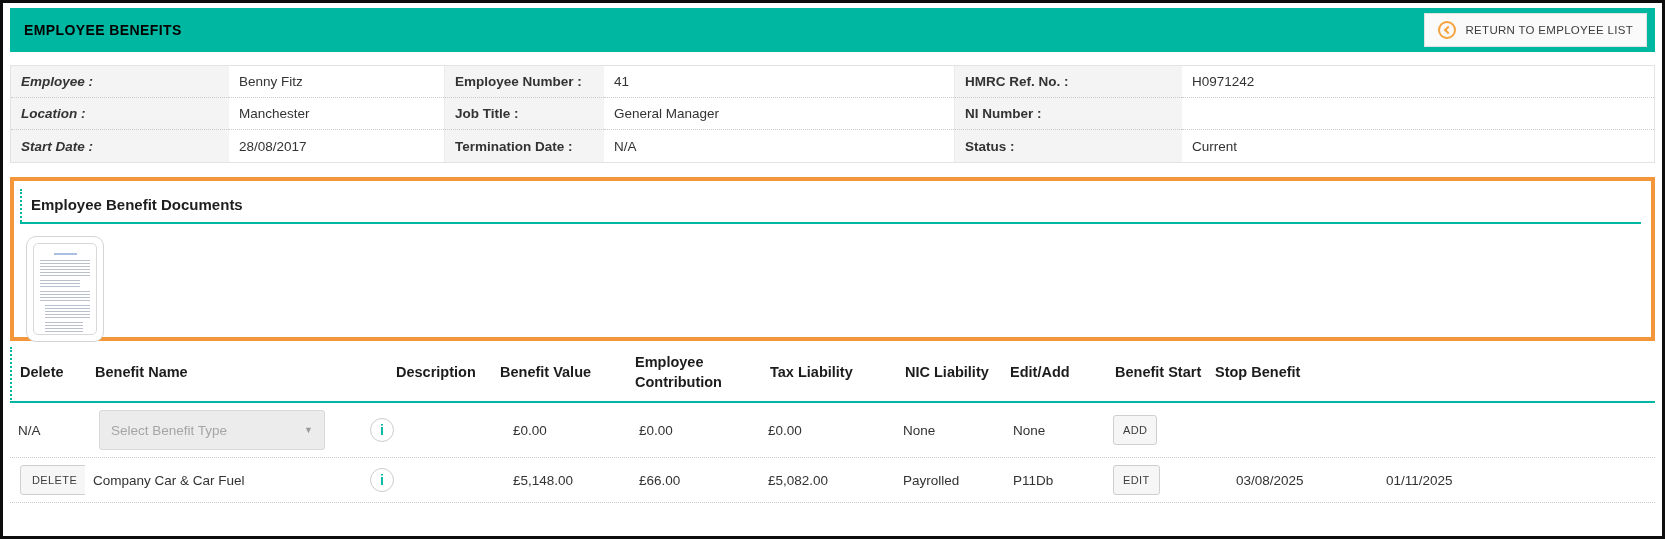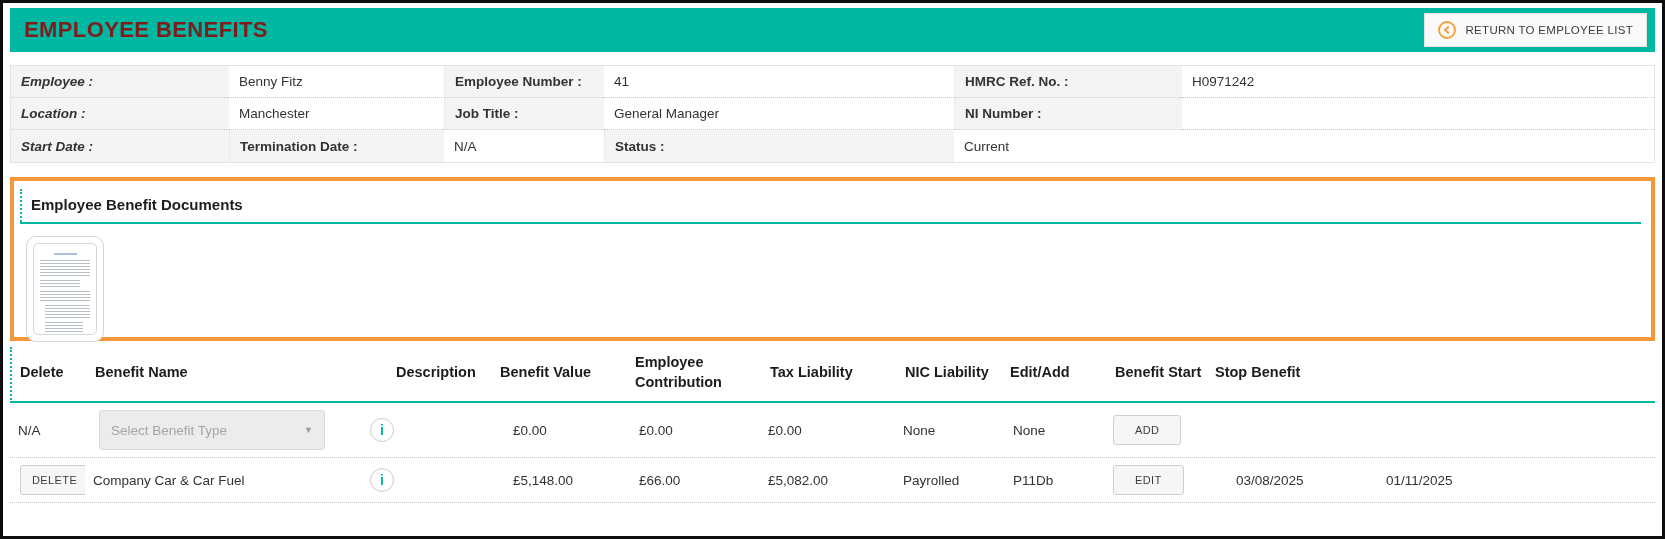--- a/index.html
+++ b/index.html
@@ -16,21 +16,21 @@
 
   
   .topbar {
     height:44px;
     background:#00b7a1;
     display:flex; align-items:center; justify-content:space-between;
     padding:0 8px 0 14px;
     margin-bottom:13px;
   }
   .page-title {
-    color:#7f1d1d; font-size:22px; font-weight:bold; letter-spacing:.4px;
+    color:#000000; font-size:14px; font-weight:bold; letter-spacing:.4px;
   }
   .return-btn {
     display:flex; align-items:center; gap:9px;
     background:#fafafa; border:1px solid #e2e2e2; border-radius:0;
     padding:7px 13px; cursor:pointer;
     font-family:inherit; font-size:11.5px; color:#3d3d3d; letter-spacing:.3px;
   }
   .ret-icon {
     width:18px; height:18px; border:2px solid #f5a33c; border-radius:50%;
     display:flex; align-items:center; justify-content:center; flex:0 0 auto;
@@ -133,21 +133,21 @@
     width:24px; height:24px; margin-left:12px;
     border:1px solid #ccc; border-radius:50%;
     display:flex; align-items:center; justify-content:center;
     color:#00b7a1; font-weight:bold; font-size:14px; cursor:pointer;
     flex:0 0 auto;
   }
 
   .mini-btn {
     background:#f6f6f6; border:1px solid #cfcfcf; border-radius:3px;
     color:#3c3c3c; font-size:11px; letter-spacing:.4px;
-    padding:8px 21px; cursor:pointer; font-family:inherit; white-space:nowrap;
+    padding:8px 9px; cursor:pointer; font-family:inherit; white-space:nowrap;
   }
   .mini-btn.del { margin-left:2px; padding:8px 11px; }
 </style>
 </head>
 <body>
 
 <div class="frame">
 
   <header class="topbar">
     <h1 class="page-title">EMPLOYEE BENEFITS</h1>
@@ -168,20 +168,21 @@
     <div class="info-cell">H0971242</div>
 
     <div class="info-cell lbl first">Location :</div>
     <div class="info-cell">Manchester</div>
     <div class="info-cell lbl">Job Title :</div>
     <div class="info-cell">General Manager</div>
     <div class="info-cell lbl">NI Number :</div>
     <div class="info-cell"></div>
 
     <div class="info-cell lbl first last-row">Start Date :</div>
+    <div class="info-cell last-row">28/08/2017</div>
     <div class="info-cell lbl last-row">Termination Date :</div>
     <div class="info-cell last-row">N/A</div>
     <div class="info-cell lbl last-row">Status :</div>
     <div class="info-cell last-row">Current</div>
   </section>
 
   <section class="docs-box">
     <h2 class="docs-head">Employee Benefit Documents</h2>
     <div class="docs-rule"></div>
     <div class="doc-thumb">

